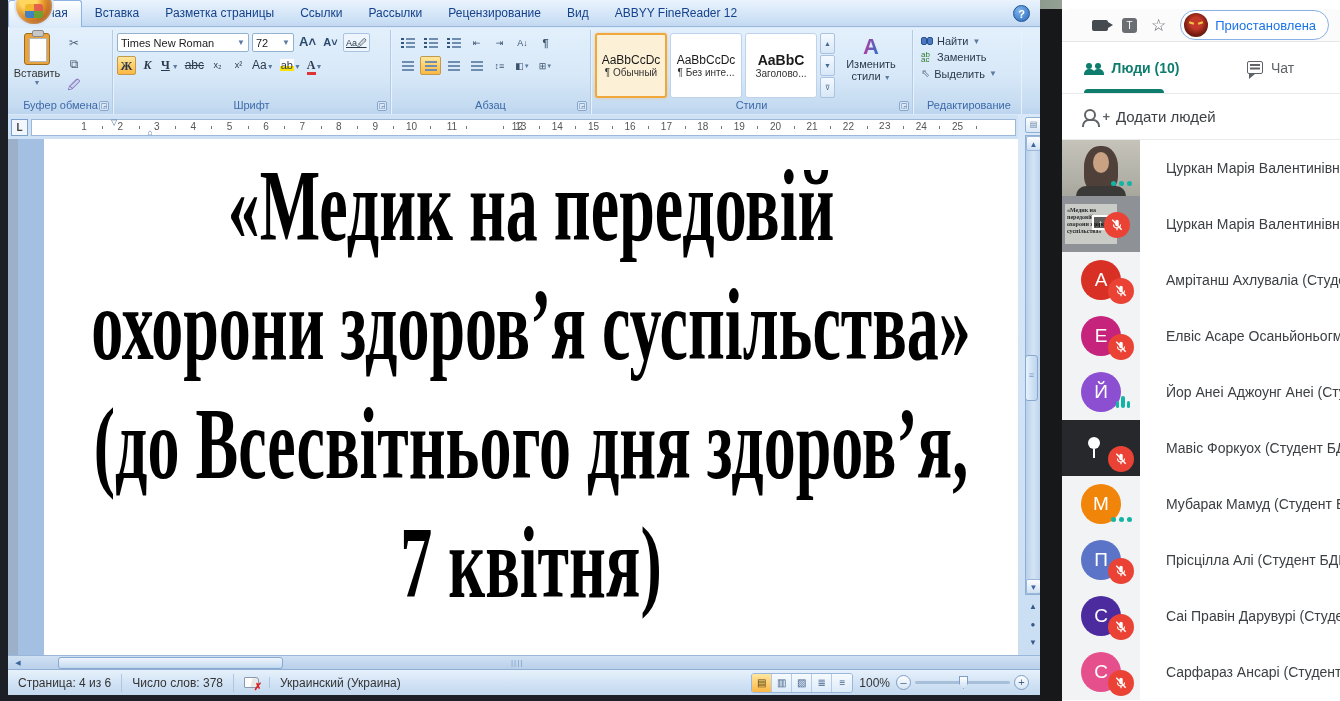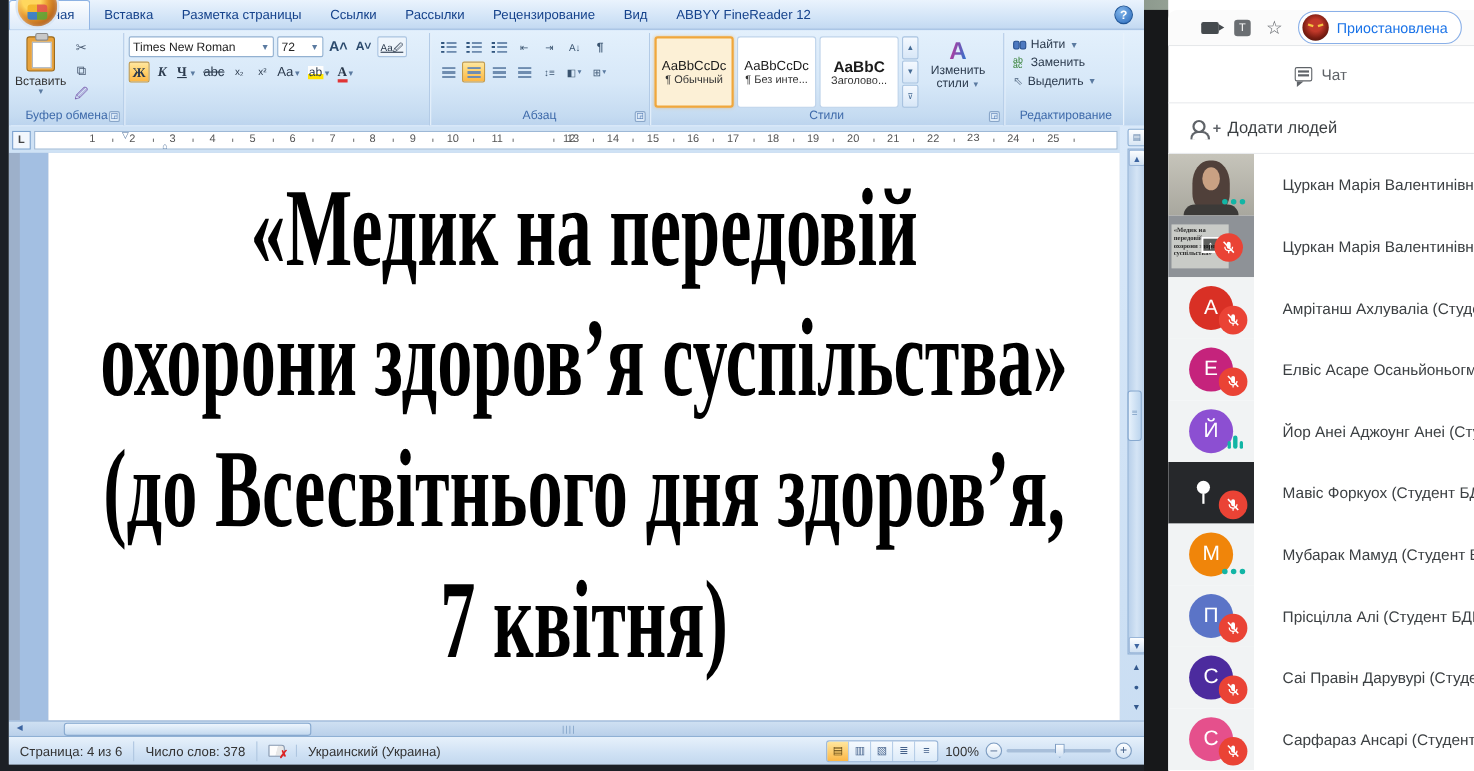--- a/index.html
+++ b/index.html
@@ -348,20 +348,21 @@
             <div class="fbtn"><b style="font-style:italic">K</b></div>
             <div class="fbtn"><b style="text-decoration:underline">Ч</b><span class="arr" style="font-size:7px;color:#5a7aa0;"> ▼</span></div>
             <div class="fbtn"><s>abc</s></div>
             <div class="fbtn mini">x₂</div>
             <div class="fbtn mini">x²</div>
             <div class="fbtn"><span>Aa</span><span class="arr" style="font-size:7px;color:#5a7aa0;">▼</span></div>
             <div class="fbtn"><span class="ab-hl">ab</span><span class="arr" style="font-size:7px;color:#5a7aa0;">▼</span></div>
             <div class="fbtn"><span class="a-col">А</span><span class="arr" style="font-size:7px;color:#5a7aa0;">▼</span></div>
           </div>
         </div>
+        <div class="rg-label"><span>Шрифт</span><span class="dlg-launcher">◲</span></div>
       </div>
 
       <div class="rgroup" id="grp-paragraph">
         <div class="rg-body">
           <div class="p-row">
             <div class="pbtn">
                 <span class="ic-lines pad"></span>
               </div>
             <div class="pbtn">
                 <span class="ic-lines pad"></span>
@@ -587,20 +588,27 @@
   <span class="cam-icon"></span>
   <span class="tr-icon">T</span>
   <span class="star-icon">☆</span>
   <div id="profile-pill">
     <span class="demon"></span>
     <span class="ptxt">Приостановлена</span>
   </div>
 </div>
 
 <div id="meet-tabs">
+  <div class="mtab active">
+    <span class="ppl-icon">
+        <i class="b"></i>
+        <i class="f"></i>
+      </span>
+    <span>Люди (10)</span>
+  </div>
   <div class="mtab inactive">
     <span class="chat-icon"></span>
     <span>Чат</span>
   </div>
 </div>
 
 <div id="add-people">
   <span class="addp-icon">
       <span class="addp-plus">+</span>
     </span>

